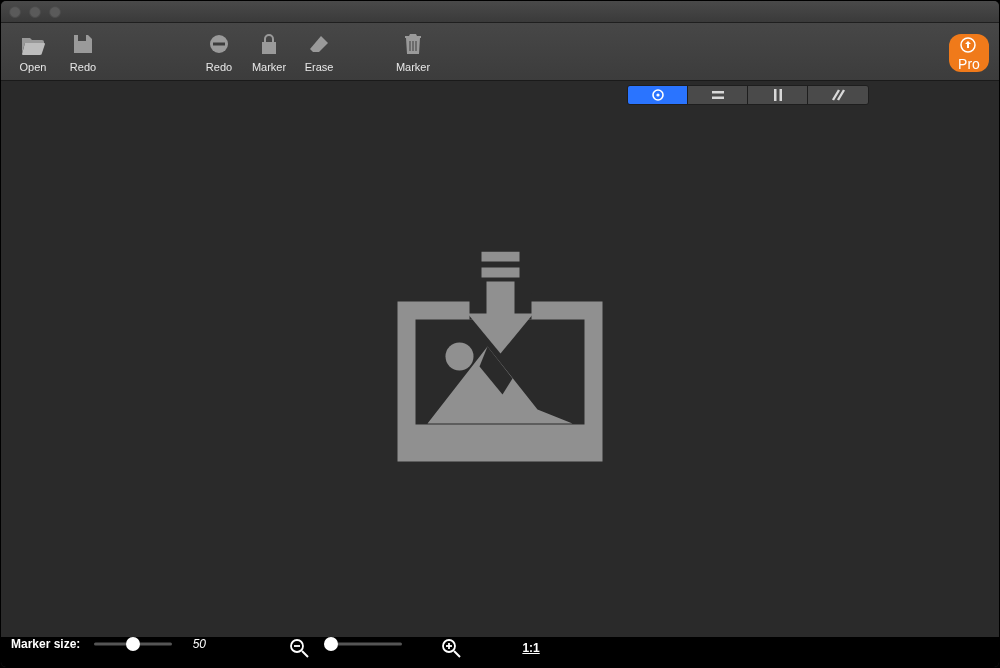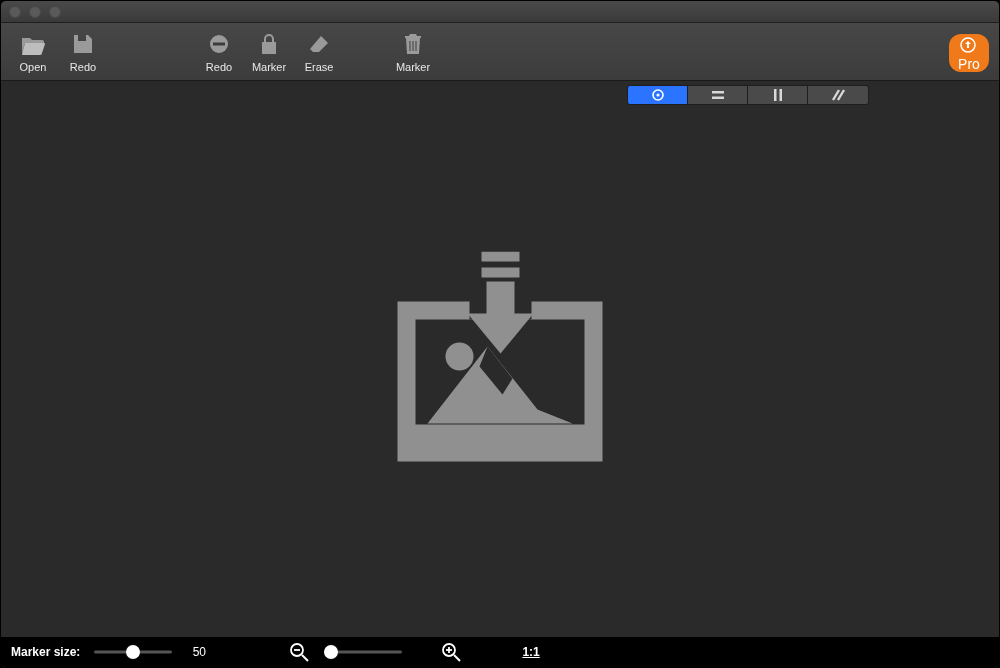--- a/index.html
+++ b/index.html
@@ -80,39 +80,39 @@
   .seg-btn.active { background: #2a74ff; }
   .seg-btn svg { display:block; }
   .drop-placeholder {
     position: absolute; left: 50%; top: 50%; transform: translate(-50%,-50%);
     width: 225px; height: 215px;
   }
   
   .statusbar {
     height: 30px;
     background: #000;
-    display: flex; align-items: center;
+    display: flex; align-items: flex-start;
     padding: 0 10px;
     gap: 14px;
     color: #fff;
     font-size: 12px;
   }
   .label-text { font-weight: 600; }
   .slider {
     position: relative; width: 78px; height: 14px;
     display:flex; align-items:center;
   }
   .slider .track {
     position:absolute; left:0; right:0; height:3px; background:#555; border-radius:2px; top:50%; transform:translateY(-50%);
   }
   .slider .thumb {
     position:absolute; width:14px; height:14px; background:#fff; border-radius:50%;
     top:50%; transform:translate(-50%,-50%);
   }
-  .value-text { width: 26px; text-align:center; }
+  .value-text { width: 26px; text-align:center;font-style:italic; }
   .sb-icon { width: 22px; height:22px; display:flex; align-items:center; justify-content:center; cursor:pointer;margin-left:24px; }
 </style>
 </head>
 <body>
 
 <div class="window">
 
   <div class="titlebar">
     <div class="traffic-light"></div>
     <div class="traffic-light"></div>

